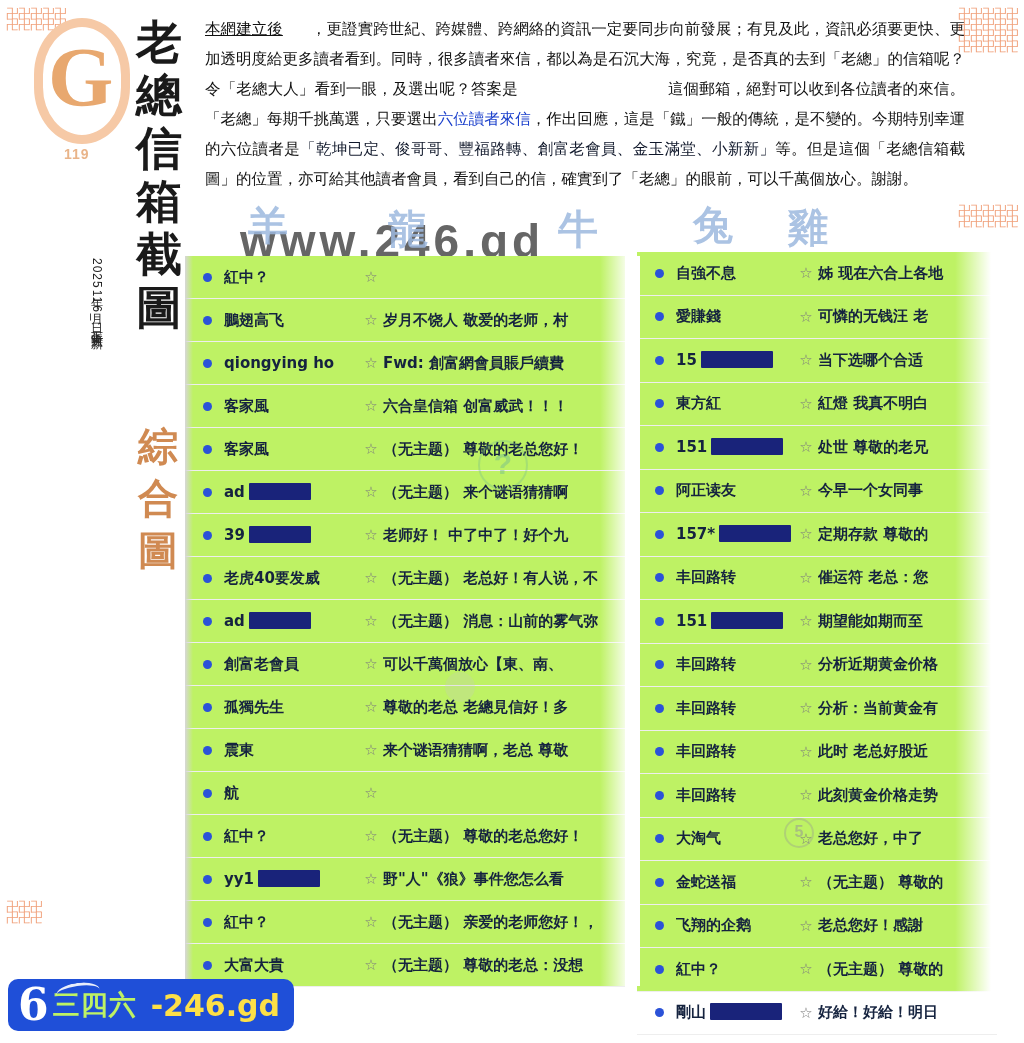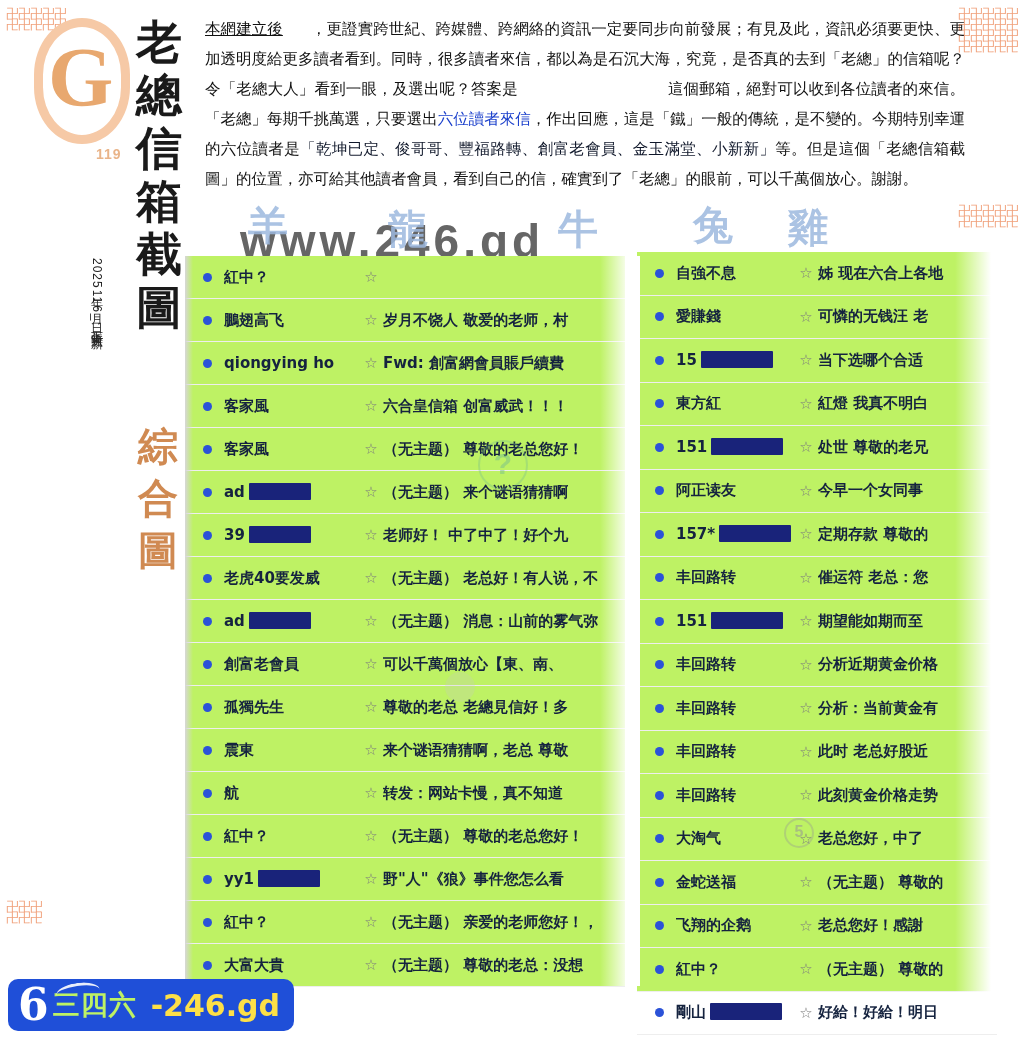--- a/index.html
+++ b/index.html
@@ -30,21 +30,21 @@
     border:9px solid #f6c9a6;
     box-sizing:border-box;
   }
   .seal-g{
     position:absolute;left:14px;top:18px;
     font-family:"Liberation Serif", serif;
     font-size:84px;color:#e8a86f;font-weight:bold;line-height:84px;
   }
   .seal-num{
     position:absolute;left:30px;top:128px;
-    font-size:14px;color:#e9b489;font-weight:bold;letter-spacing:1px;margin-left:32px;
+    font-size:14px;color:#e9b489;font-weight:bold;letter-spacing:1px;
   }
 
   
   .vtitle{
     position:absolute;left:128px;top:16px;width:62px;
     font-family:"DejaVu Serif", serif;
     font-size:46px;line-height:53px;font-weight:bold;color:#1a1a1a;
     text-align:center;
   }
   .vtitle span{display:block;}
@@ -325,21 +325,20 @@
       <div class="mrow">
         <span class="dot"></span>
         <span class="sender">震東</span>
         <span class="star">☆</span>
         <span class="subject">来个谜语猜猜啊，老总 尊敬</span>
       </div>
       <div class="mrow">
         <span class="dot"></span>
         <span class="sender">航</span>
         <span class="star">☆</span>
-        <span class="subject">转发：网站卡慢，真不知道</span>
       </div>
       <div class="mrow">
         <span class="dot"></span>
         <span class="sender">紅中？</span>
         <span class="star">☆</span>
         <span class="subject">（无主题） 尊敬的老总您好！</span>
       </div>
       <div class="mrow">
         <span class="dot"></span>
         <span class="sender">yy1<span class="redact" style="width: 62px; margin-left: 4px;"></span></span>

